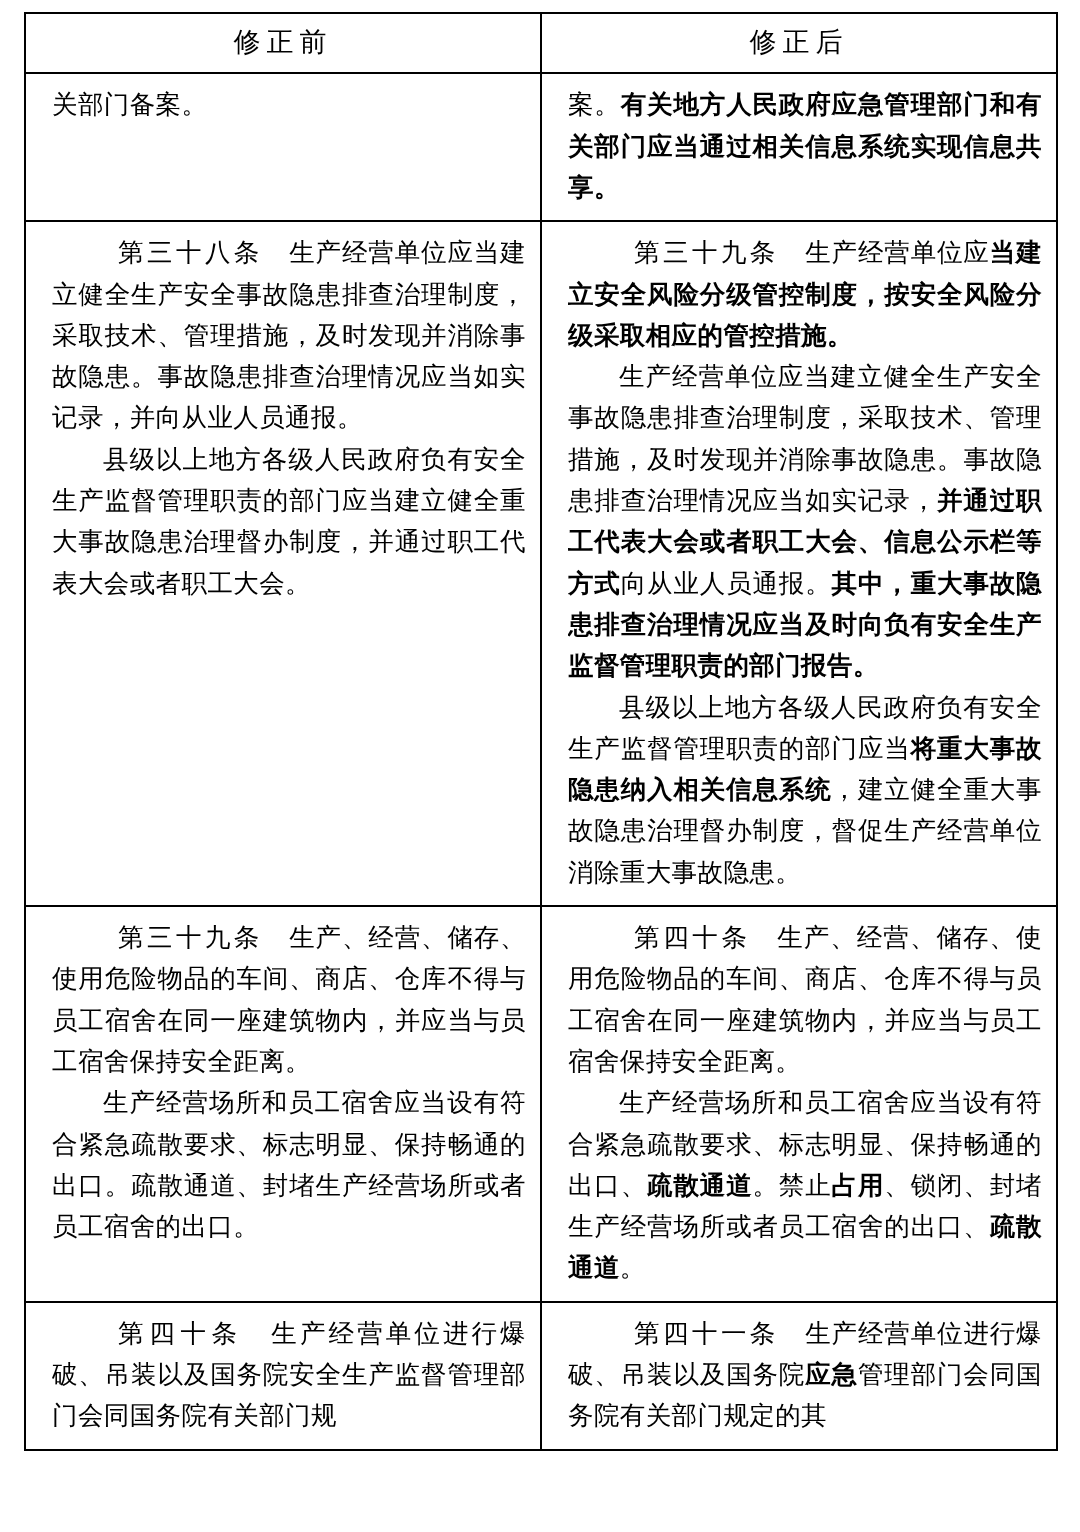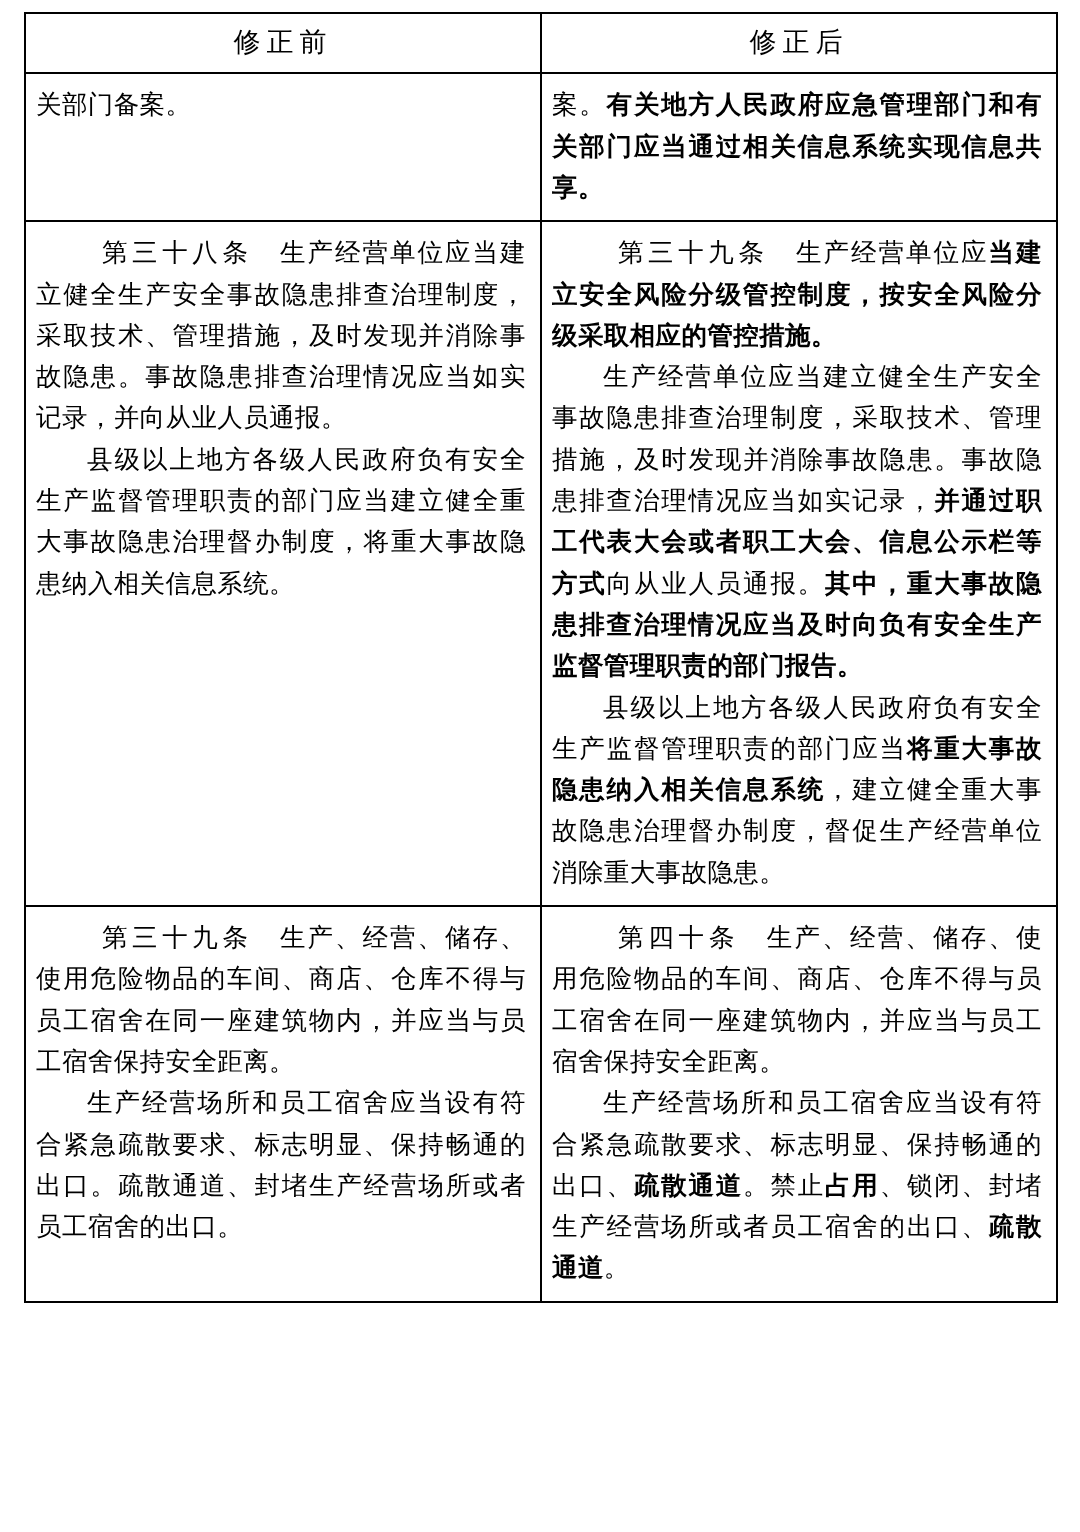--- a/index.html
+++ b/index.html
@@ -24,21 +24,21 @@
     border-collapse: collapse;
     width: 1032px;
     table-layout: fixed;
   }
   table.cmp col.c1 { width: 516px; }
   table.cmp col.c2 { width: 516px; }
 
   table.cmp th, table.cmp td {
     border: 2px solid #000000;
     vertical-align: top;
-    padding: 10px 14px 12px 10px;
+    padding: 10px 14px 12px 26px;
   }
   table.cmp th {
     text-align: center;
     font-weight: normal;
     font-size: 27px;
     letter-spacing: 6px;
     padding: 12px 0 14px 0;
     line-height: 1.2;
   }
   .cell-text {
@@ -89,21 +89,21 @@
           <td>
             <div class="cell-text clip">
               <p>案。<b>有关地方人民政府应急管理部门和有关部门应当通过相关信息系统实现信息共享。</b></p>
             </div>
           </td>
         </tr>
         <tr>
           <td>
             <div class="cell-text clip">
               <p class="ind"><span class="art">第三十八条</span>　生产经营单位应当建立健全生产安全事故隐患排查治理制度，采取技术、管理措施，及时发现并消除事故隐患。事故隐患排查治理情况应当如实记录，并向从业人员通报。</p>
-              <p class="ind">县级以上地方各级人民政府负有安全生产监督管理职责的部门应当建立健全重大事故隐患治理督办制度，将重大事故隐患纳入相关信息系统。</p>
+              <p class="ind">县级以上地方各级人民政府负有安全生产监督管理职责的部门应当建立健全重大事故隐患治理督办制度，并通过职工代表大会或者职工大会。</p>
             </div>
           </td>
           <td>
             <div class="cell-text clip">
               <p class="ind"><span class="art">第三十九条</span>　生产经营单位应<b>当建立安全风险分级管控制度，按安全风险分级采取相应的管控措施。</b></p>
               <p class="ind">生产经营单位应当建立健全生产安全事故隐患排查治理制度，采取技术、管理措施，及时发现并消除事故隐患。事故隐患排查治理情况应当如实记录，<b>并通过职工代表大会或者职工大会、信息公示栏等方式</b>向从业人员通报。<b>其中，重大事故隐患排查治理情况应当及时向负有安全生产监督管理职责的部门报告。</b></p>
               <p class="ind">县级以上地方各级人民政府负有安全生产监督管理职责的部门应当<b>将重大事故隐患纳入相关信息系统</b>，建立健全重大事故隐患治理督办制度，督促生产经营单位消除重大事故隐患。</p>
             </div>
           </td>
         </tr>
@@ -114,15 +114,27 @@
               <p class="ind">生产经营场所和员工宿舍应当设有符合紧急疏散要求、标志明显、保持畅通的出口。疏散通道、封堵生产经营场所或者员工宿舍的出口。</p>
             </div>
           </td>
           <td>
             <div class="cell-text clip">
               <p class="ind"><span class="art">第四十条</span>　生产、经营、储存、使用危险物品的车间、商店、仓库不得与员工宿舍在同一座建筑物内，并应当与员工宿舍保持安全距离。</p>
               <p class="ind">生产经营场所和员工宿舍应当设有符合紧急疏散要求、标志明显、保持畅通的出口、<b>疏散通道</b>。禁止<b>占用</b>、锁闭、封堵生产经营场所或者员工宿舍的出口、<b>疏散通道</b>。</p>
             </div>
           </td>
         </tr>
+        <tr class="last-row">
+          <td>
+            <div class="cell-text clip">
+              <p class="ind"><span class="art">第四十条</span>　生产经营单位进行爆破、吊装以及国务院安全生产监督管理部门会同国务院有关部门规</p>
+            </div>
+          </td>
+          <td>
+            <div class="cell-text clip">
+              <p class="ind"><span class="art">第四十一条</span>　生产经营单位进行爆破、吊装以及国务院<b>应急</b>管理部门会同国务院有关部门规定的其</p>
+            </div>
+          </td>
+        </tr>
       </tbody>
   </table>
 </div>
 
 </body></html>

